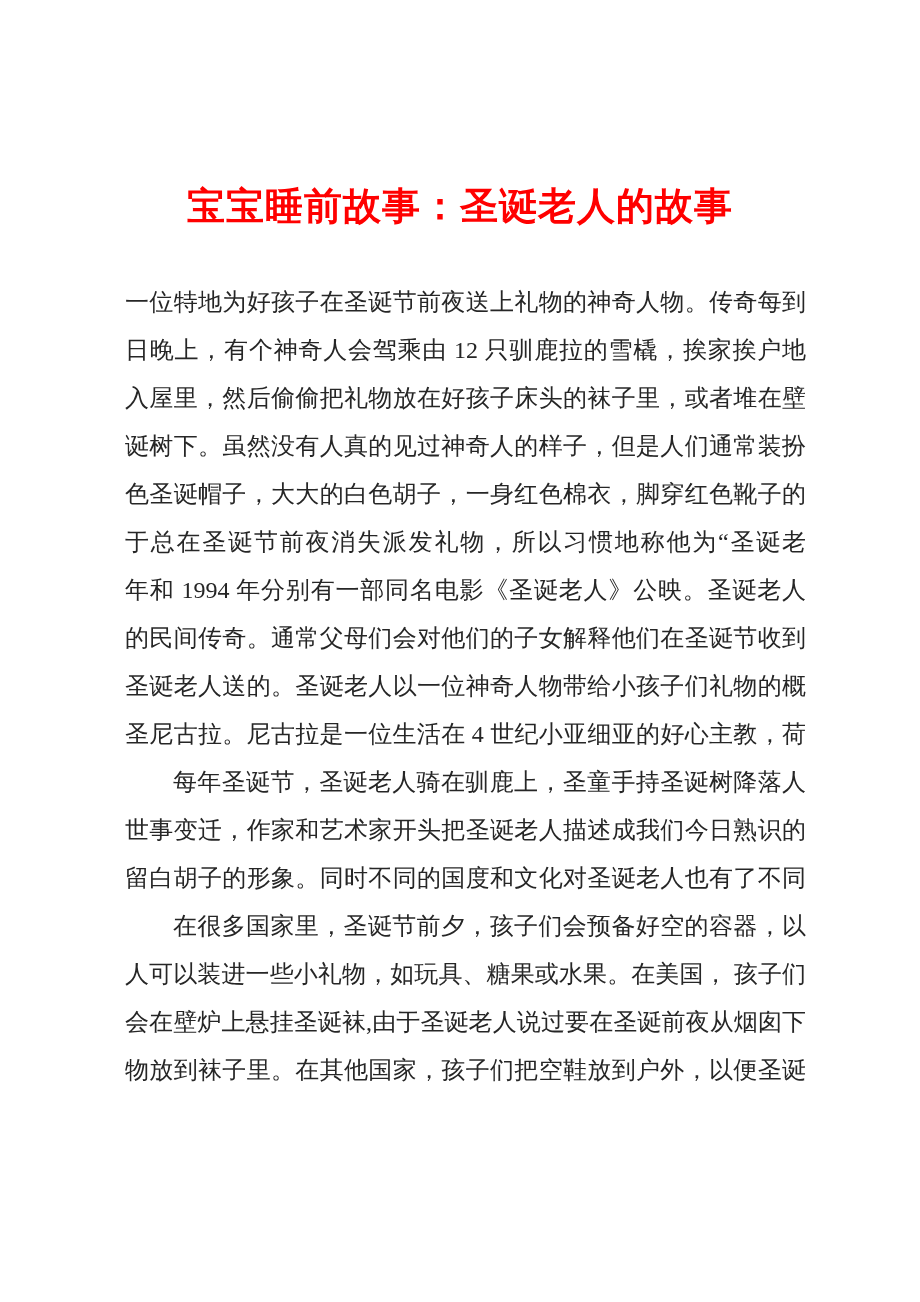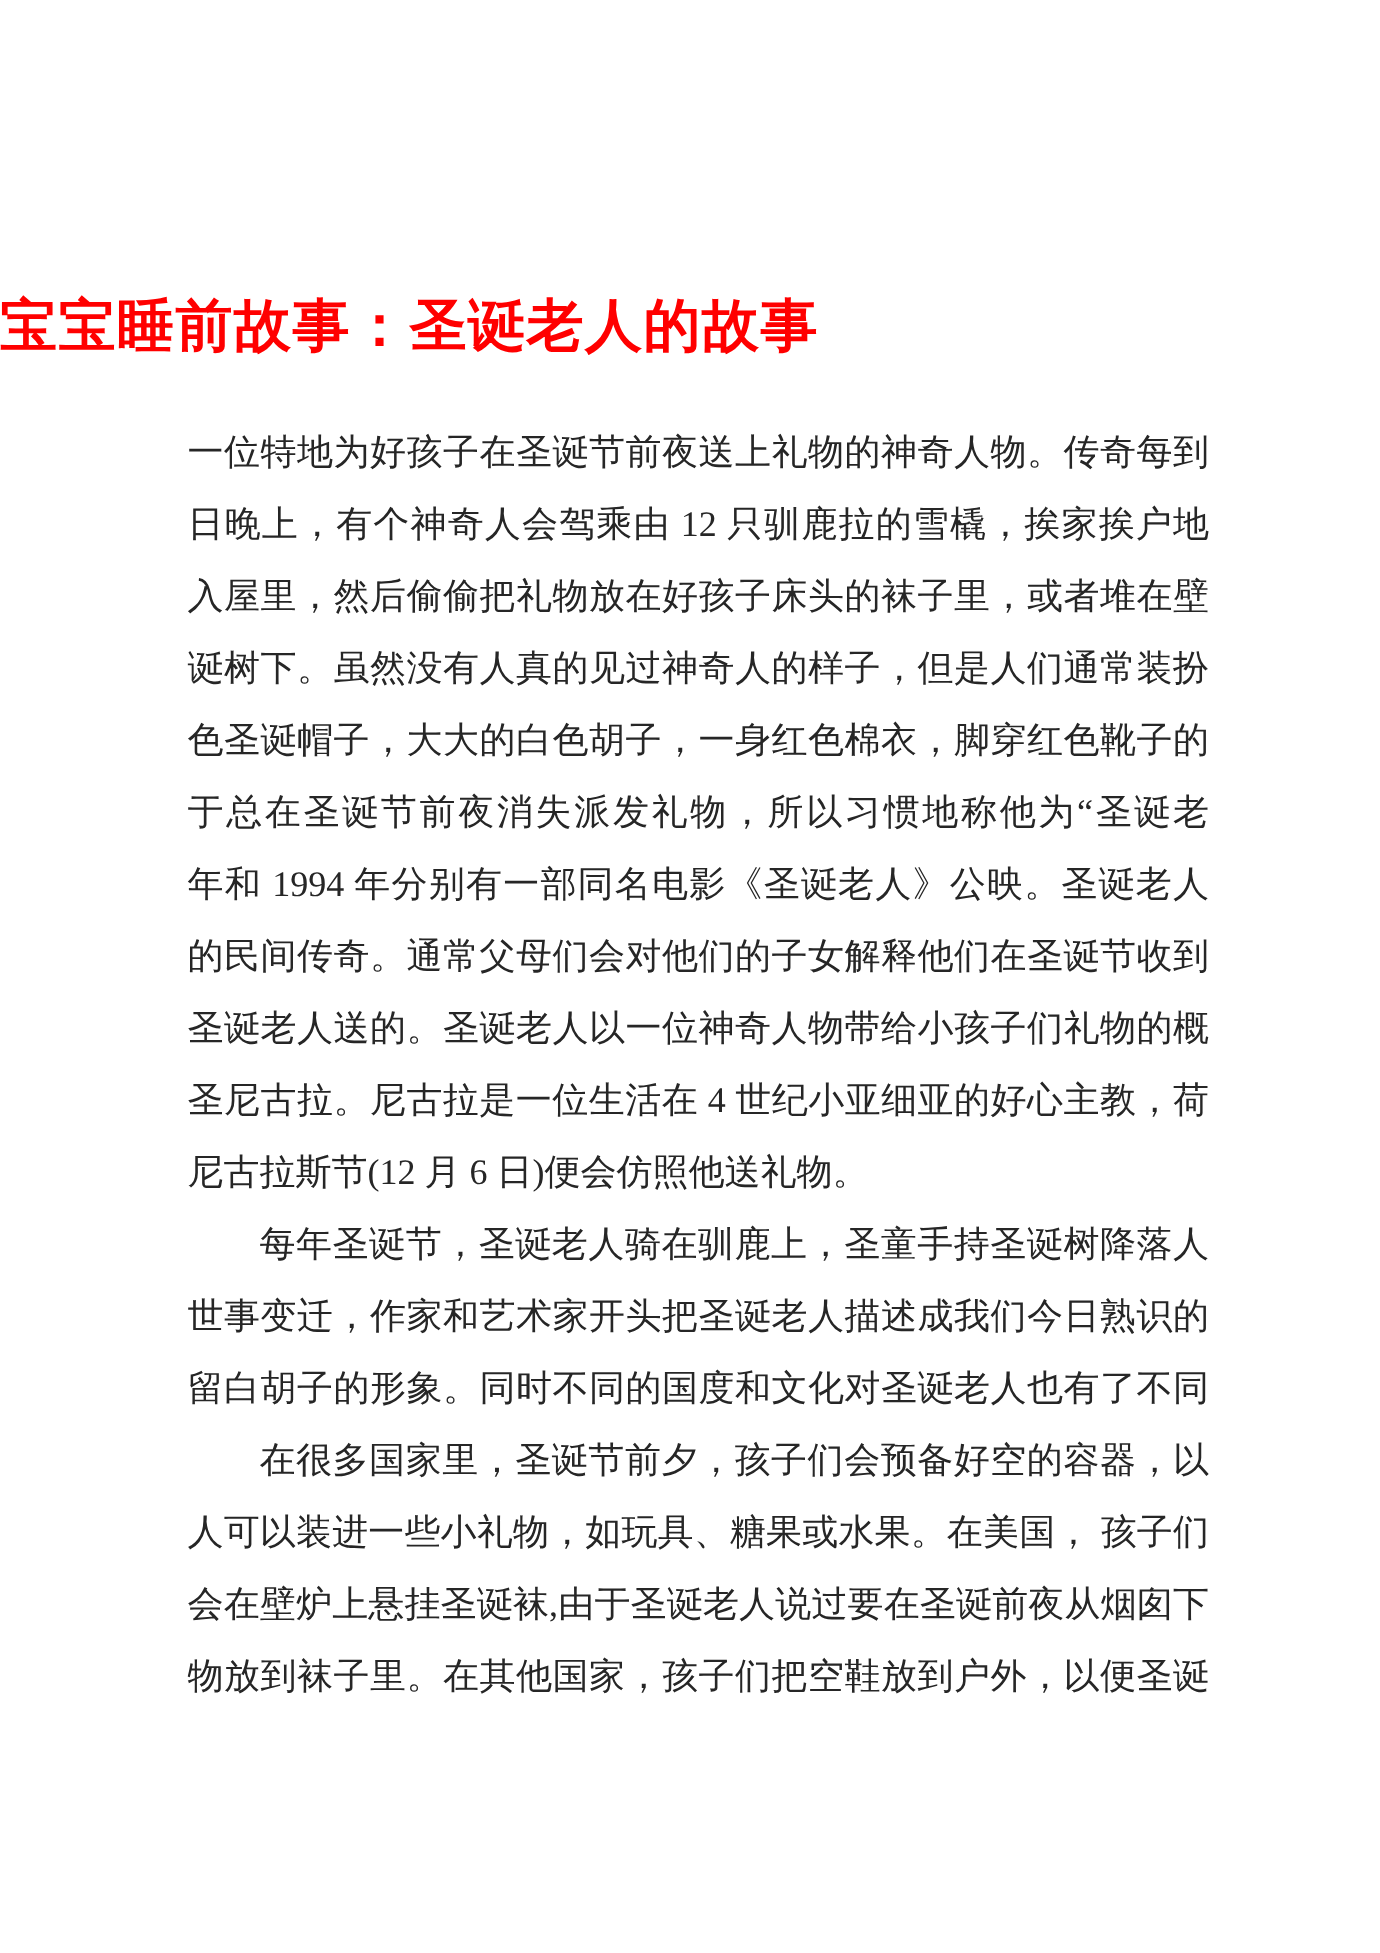--- a/index.html
+++ b/index.html
@@ -10,25 +10,25 @@
   .page {
     position: relative;
     width: 920px;
     height: 1302px;
     background: #ffffff;
     overflow: hidden;
     font-family: "Liberation Serif", "DejaVu Serif", serif;
   }
   .doc-title {
     position: absolute;
-    top: 193px;
+    top: 181px;
     left: 0;
     width: 920px;
     margin: 0;
-    text-align: left;
+    text-align: center;
     font-size: 38px;
     line-height: 50px;
     font-weight: bold;
     letter-spacing: 1px;
     color: #ff0000;
     font-family: "Liberation Serif", "DejaVu Serif", serif;
   }
   .doc-body {
     position: absolute;
     top: 278px;
@@ -65,21 +65,20 @@
         <div class="line">一位特地为好孩子在圣诞节前夜送上礼物的神奇人物。传奇每到 12 月 24</div>
         <div class="line">日晚上，有个神奇人会驾乘由 12 只驯鹿拉的雪橇，挨家挨户地从烟囱进</div>
         <div class="line">入屋里，然后偷偷把礼物放在好孩子床头的袜子里，或者堆在壁炉旁的圣</div>
         <div class="line">诞树下。虽然没有人真的见过神奇人的样子，但是人们通常装扮成头戴红</div>
         <div class="line">色圣诞帽子，大大的白色胡子，一身红色棉衣，脚穿红色靴子的样子，由</div>
         <div class="line">于总在圣诞节前夜消失派发礼物，所以习惯地称他为“圣诞老人“。1985</div>
         <div class="line">年和 1994 年分别有一部同名电影《圣诞老人》公映。圣诞老人源于欧洲</div>
         <div class="line">的民间传奇。通常父母们会对他们的子女解释他们在圣诞节收到的礼物是</div>
         <div class="line">圣诞老人送的。圣诞老人以一位神奇人物带给小孩子们礼物的概念衍生自</div>
         <div class="line">圣尼古拉。尼古拉是一位生活在 4 世纪小亚细亚的好心主教，荷兰人在圣</div>
-        <div class="line para-end">尼古拉斯节(12 月 6 日)便会仿照他送礼物。</div>
       </div>
       <div class="paragraph">
         <div class="line indent">每年圣诞节，圣诞老人骑在驯鹿上，圣童手持圣诞树降落人间，随着</div>
         <div class="line">世事变迁，作家和艺术家开头把圣诞老人描述成我们今日熟识的着红装，</div>
         <div class="line para-end">留白胡子的形象。同时不同的国度和文化对圣诞老人也有了不同的解释。</div>
       </div>
       <div class="paragraph">
         <div class="line indent">在很多国家里，圣诞节前夕，孩子们会预备好空的容器，以便圣诞老</div>
         <div class="line">人可以装进一些小礼物，如玩具、糖果或水果。在美国， 孩子们圣诞夜</div>
         <div class="line">会在壁炉上悬挂圣诞袜,由于圣诞老人说过要在圣诞前夜从烟囱下来把礼</div>

